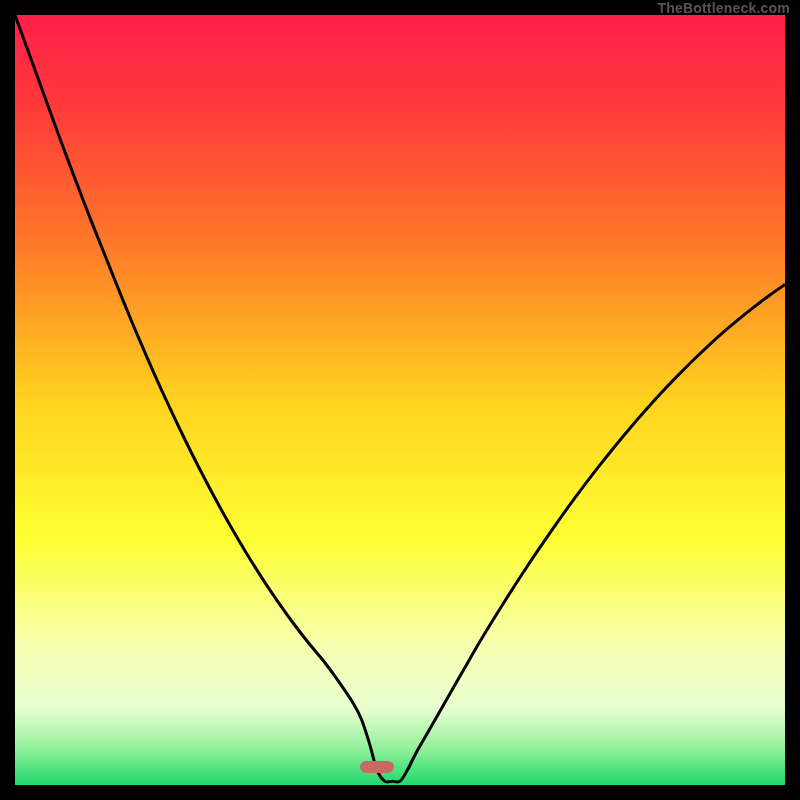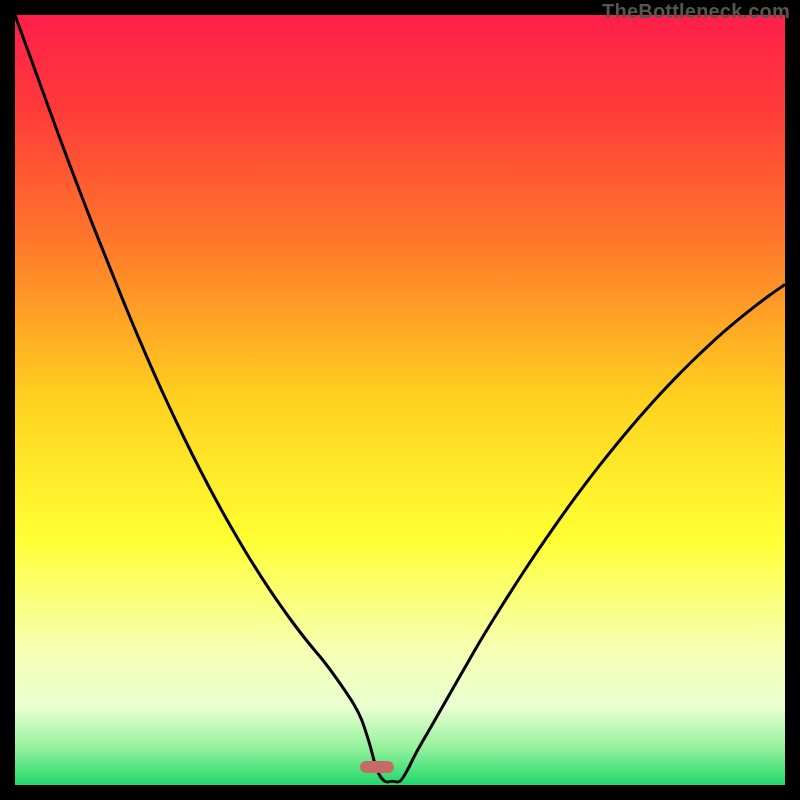--- a/index.html
+++ b/index.html
@@ -36,21 +36,21 @@
   .marker {
     position: absolute;
     height: 12px;
     border-radius: 6px;
     
   }
   .watermark {
     position: absolute;
     top: 0px;
     right: 10px;
-    font-size: 20px;
+    font-size: 14px;
     font-weight: 600;
     color: #555;
     letter-spacing: 0.2px;
     margin-left: 44px;
   }
 </style>
 </head>
 <body>
 
 <div class="frame">

